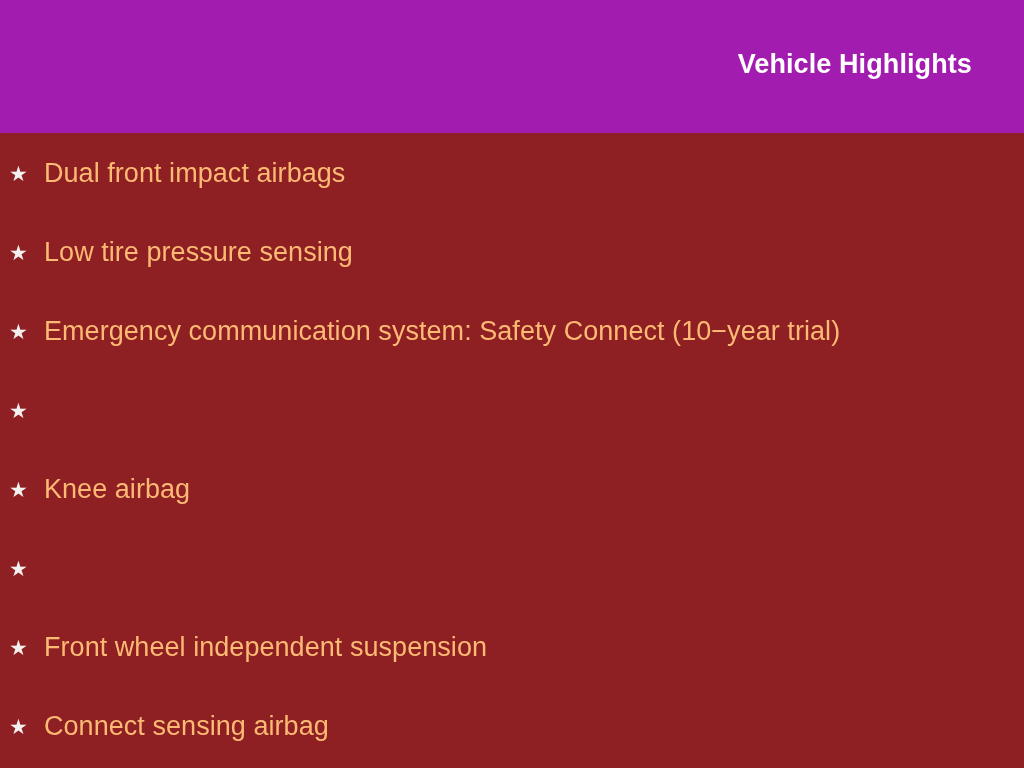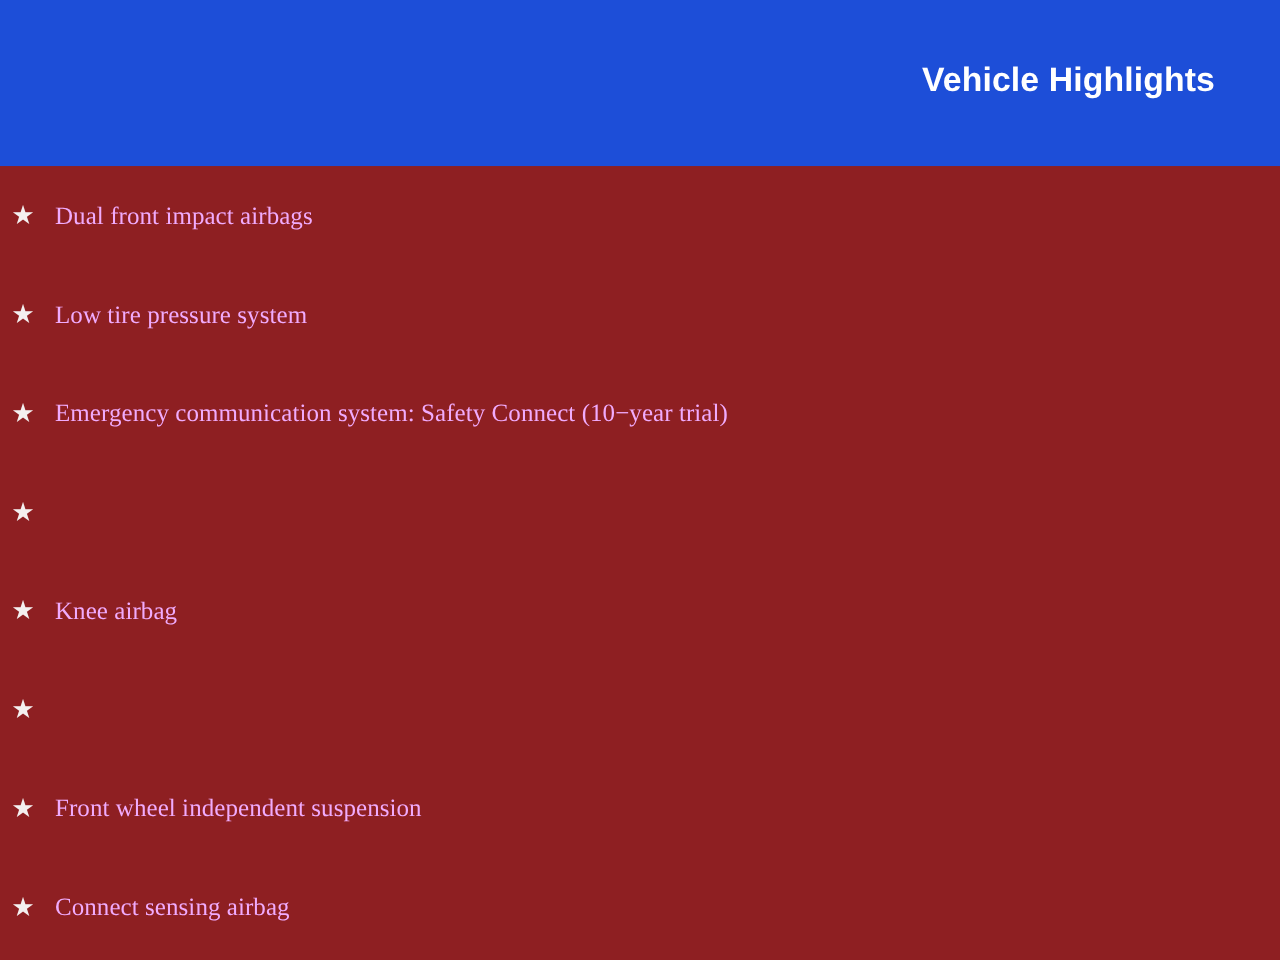--- a/index.html
+++ b/index.html
@@ -25,21 +25,21 @@
     overflow: hidden;
   }
 
   
   .slide-header {
     position: absolute;
     top: 0;
     left: 0;
     width: 1024px;
     height: 133px;
-    background: #1d4ed8;
+    background: #a21caf;
     box-sizing: border-box;
   }
 
   .slide-title {
     position: absolute;
     right: 52px;
     top: 47px;
     margin: 0;
     font-family: "Liberation Sans", sans-serif;
     font-size: 27px;
@@ -88,25 +88,25 @@
     transform: translateY(-50%);
     width: 22px;
     font-size: 21px;
     line-height: 21px;
     color: #f4f0f0;
     text-align: left;
     user-select: none;
   }
 
   .highlight-text {
-    font-family: Liberation Serif, serif;
-    font-size: 20px;
+    font-family: Liberation Sans, sans-serif;
+    font-size: 27px;
     font-weight: 300;
     line-height: 34px;
-    color: #f0abfc;
+    color: #fdba74;
     letter-spacing: 0.05px;
     white-space: nowrap;
   }
 </style>
 </head>
 <body>
 
 <div class="slide">
 
   <div class="slide-header">
@@ -116,21 +116,21 @@
   <div class="slide-body">
     <ul class="highlights-list">
 
       <li class="highlight-item">
         <span class="bullet-star">★</span>
         <span class="highlight-text">Dual front impact airbags</span>
       </li>
 
       <li class="highlight-item">
         <span class="bullet-star">★</span>
-        <span class="highlight-text">Low tire pressure system</span>
+        <span class="highlight-text">Low tire pressure sensing</span>
       </li>
 
       <li class="highlight-item">
         <span class="bullet-star">★</span>
         <span class="highlight-text">Emergency communication system: Safety Connect (10−year trial)</span>
       </li>
 
       <li class="highlight-item">
         <span class="bullet-star">★</span>
       </li>

